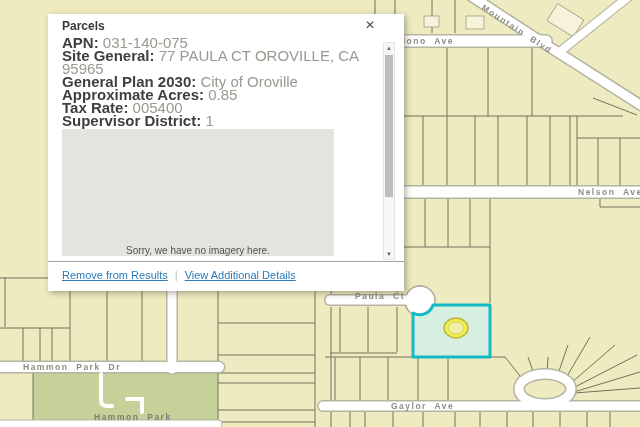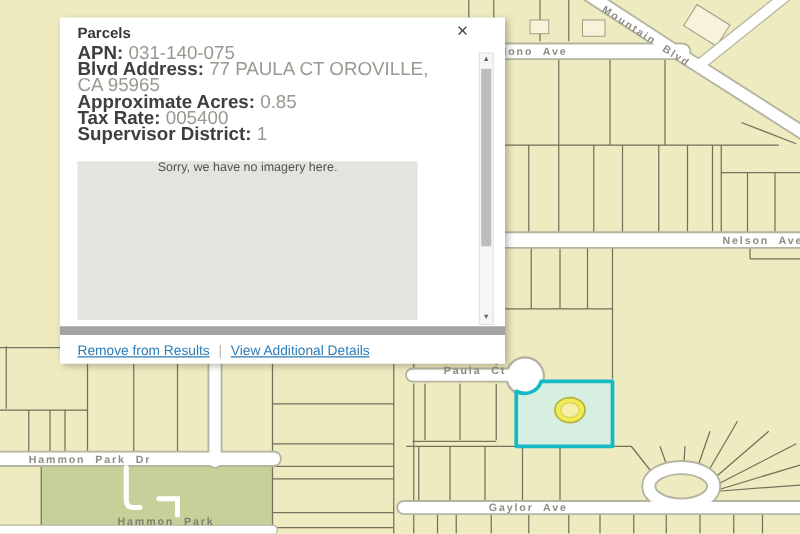--- a/index.html
+++ b/index.html
@@ -9,29 +9,29 @@
 
   
   .panel{position:absolute;left:0;top:14px;width:356px;height:277px;background:#fff;
          box-shadow:2px 2px 6px rgba(70,70,50,.45);z-index:10;margin-left:48px;}
   .panel-title{position:absolute;left:14px;top:5px;font-size:12px;font-weight:bold;color:#383838;}
   .close-btn{position:absolute;left:314px;top:3px;width:16px;height:16px;line-height:16px;
              text-align:center;font-size:12px;color:#4a4a4a;cursor:pointer;}
   .fields{position:absolute;left:14px;top:22px;width:300px;font-size:15px;line-height:13px;color:#9a988f;}
   .fields b{color:#3f3f3f;font-weight:bold;}
   .imgbox{position:absolute;left:14px;top:115px;width:272px;height:127px;background:#e5e3de;
-          display:flex;align-items:flex-start;justify-content:center;}
+          display:flex;align-items:flex-end;justify-content:center;}
   .imgbox span{font-size:10px;color:#55534e;}
   .scroll{position:absolute;left:335px;top:28px;width:12px;height:218px;background:#f6f6f4;
           border:1px solid #e4e4e2;box-sizing:border-box;}
   .scroll .arr{position:absolute;left:0;width:10px;text-align:center;font-size:6px;color:#666;cursor:pointer;}
   .scroll .arr.up{top:2px;}
   .scroll .arr.down{bottom:2px;}
   .scroll .thumb{position:absolute;left:1px;top:12px;width:8px;height:142px;background:#bdbdbc;}
-  .panel-footer{position:absolute;left:0;top:247px;width:356px;border-top:7px solid #a3a3a3;
+  .panel-footer{position:absolute;left:0;top:247px;width:356px;border-top:1px solid #a3a3a3;
                 padding:7px 0 0 14px;box-sizing:border-box;font-size:11px;}
   .panel-footer a{color:#2b7cb9;text-decoration:underline;cursor:pointer;}
   .panel-footer .sep{color:#b8b8b5;margin:0 7px;text-decoration:none;}
 
   
   text.slabel{font-family:"Liberation Sans",sans-serif;font-size:8.5px;font-weight:bold;
               fill:#8d8d83;letter-spacing:1.5px;word-spacing:4px;}
   text.plabel{fill:#7d7f6e;}
 </style>
 </head>
@@ -119,21 +119,22 @@
     <text class="slabel" x="391" y="409">Gaylor Ave</text>
     <text class="slabel plabel" x="94" y="420">Hammon Park</text>
   </svg>
 
   <div class="panel">
     <div class="panel-title">Parcels</div>
     <div class="close-btn">✕</div>
 
     <div class="fields">
       <div><b>APN:</b> <span>031-140-075</span></div>
-      <div><b>Blvd Address:</b> <span>77 PAULA CT OROVILLE, CA 95965</span></div>
+      <div><b>Site General:</b> <span>77 PAULA CT OROVILLE, CA 95965</span></div>
+      <div><b>General Plan 2030:</b> <span>City of Oroville</span></div>
       <div><b>Approximate Acres:</b> <span>0.85</span></div>
       <div><b>Tax Rate:</b> <span>005400</span></div>
       <div><b>Supervisor District:</b> <span>1</span></div>
     </div>
 
     <div class="imgbox">
       <span>Sorry, we have no imagery here.</span>
     </div>
 
     <div class="scroll">

